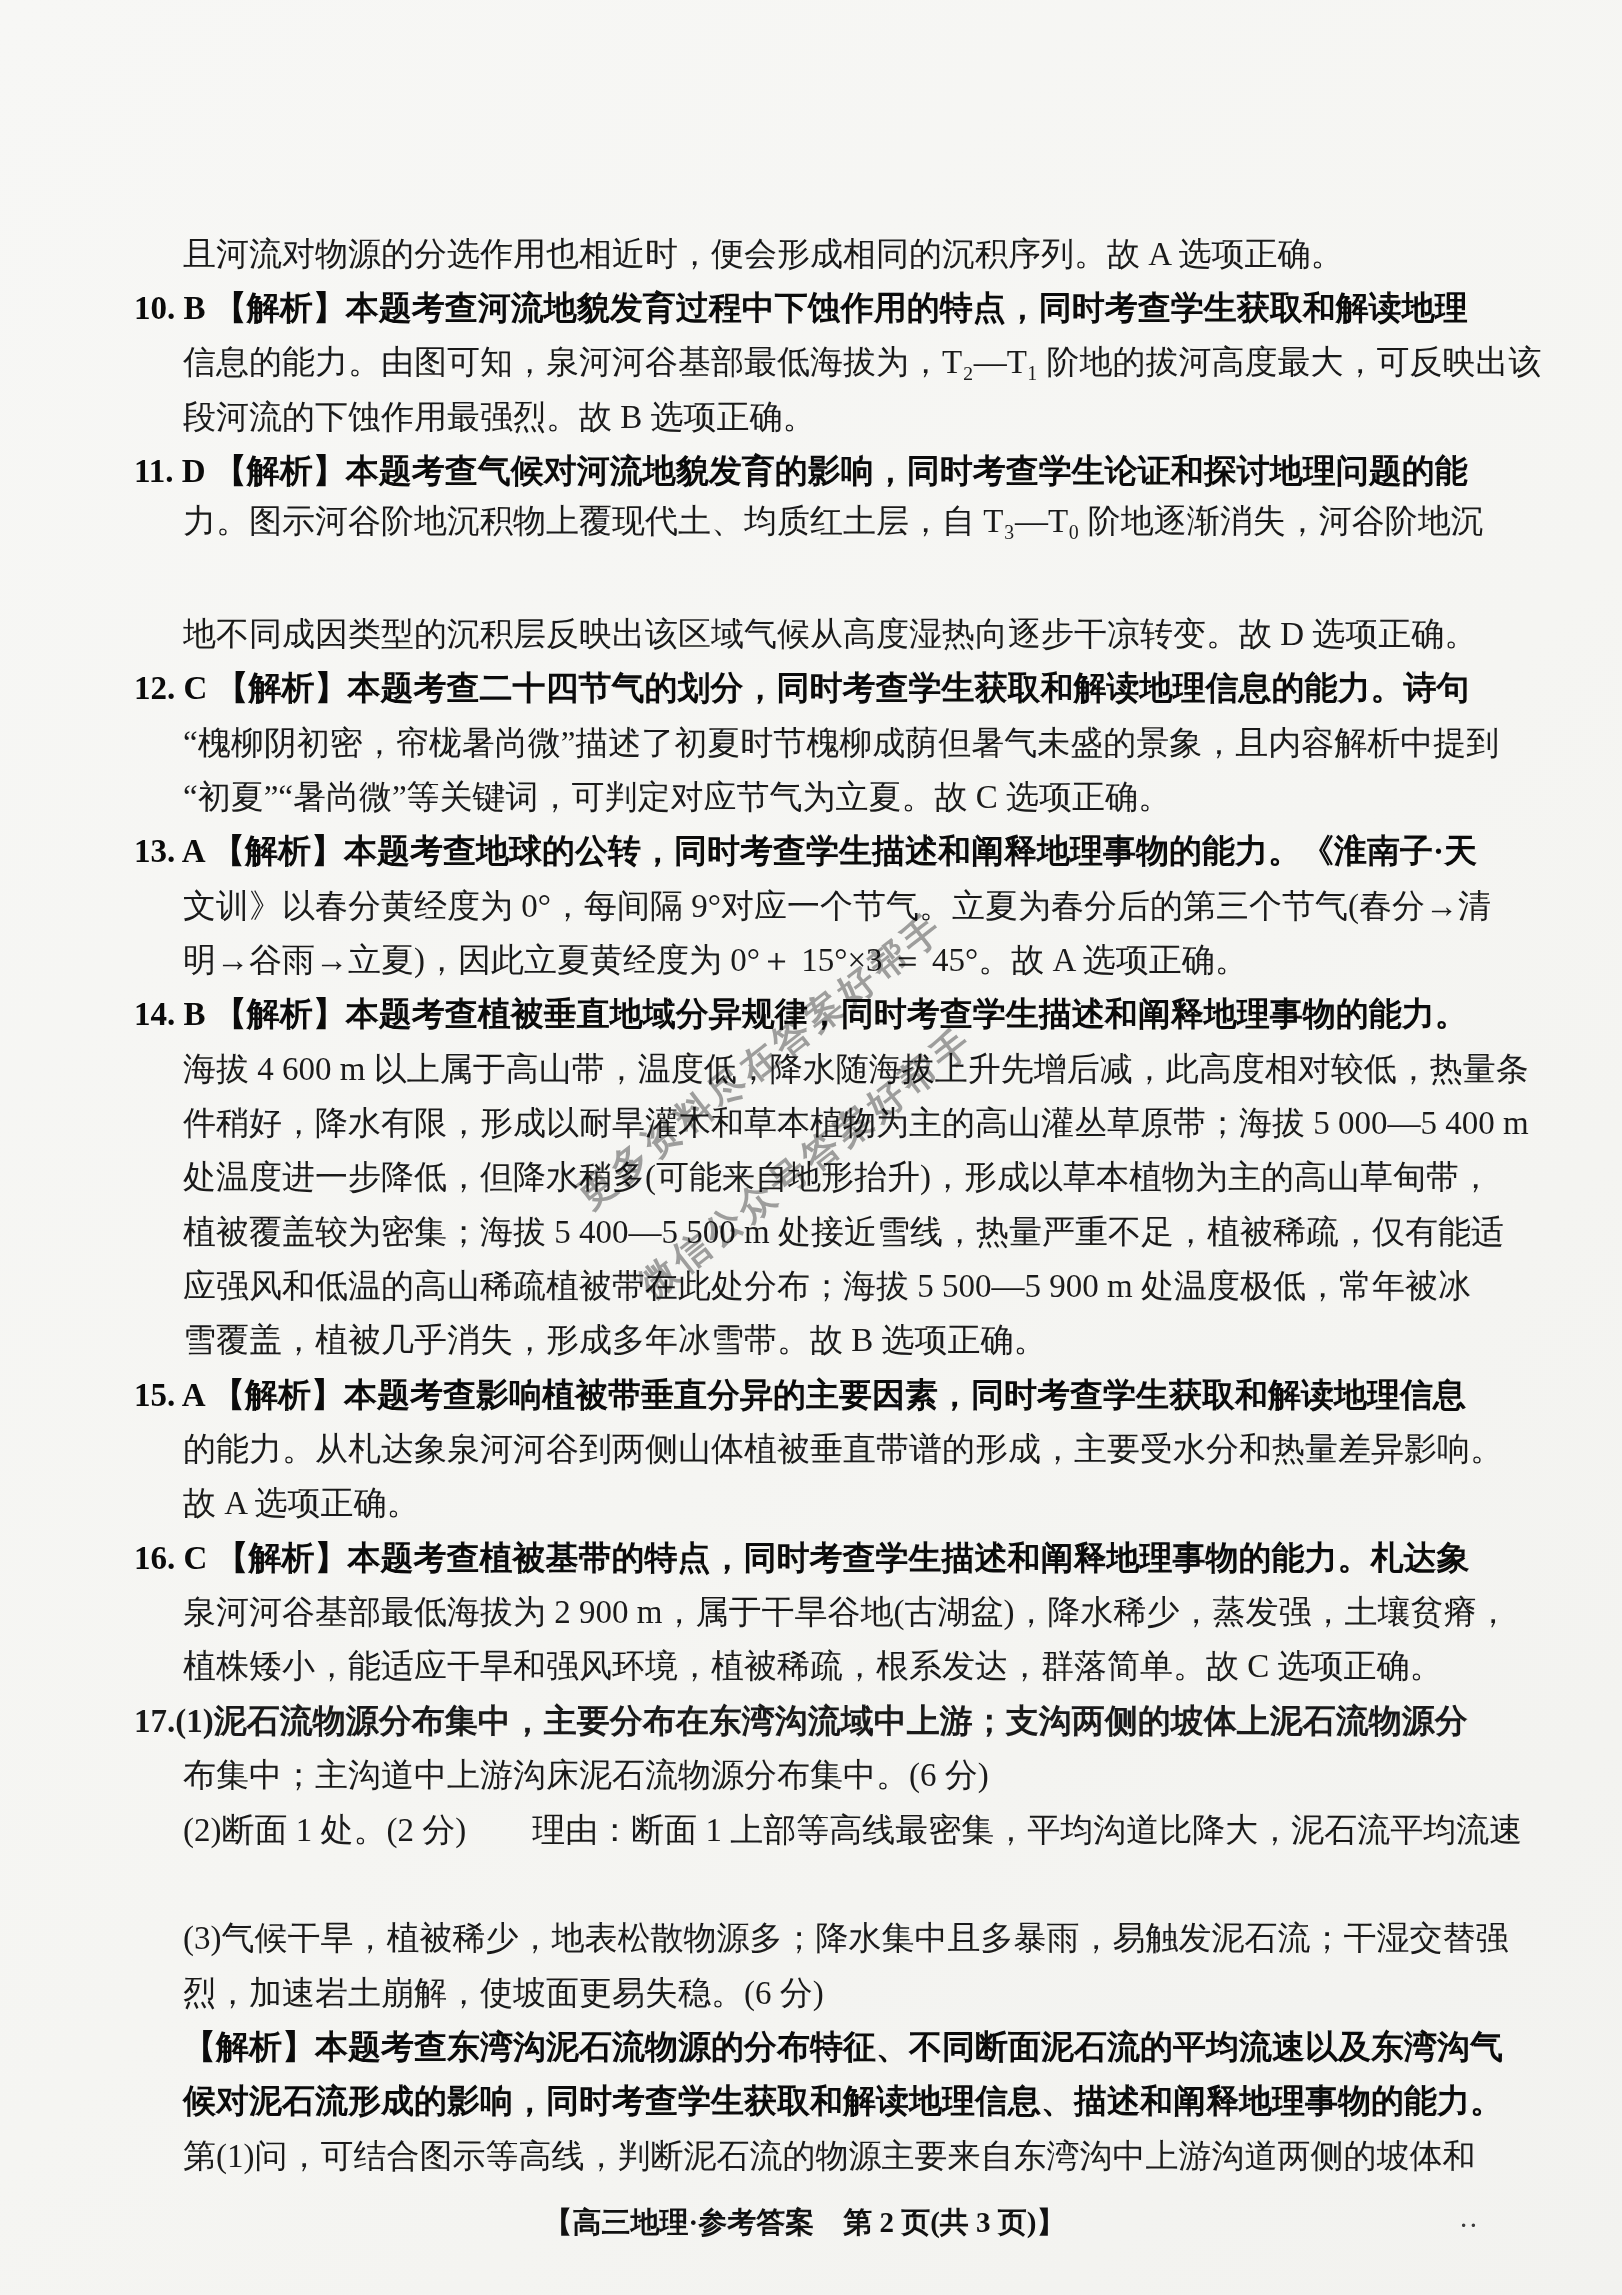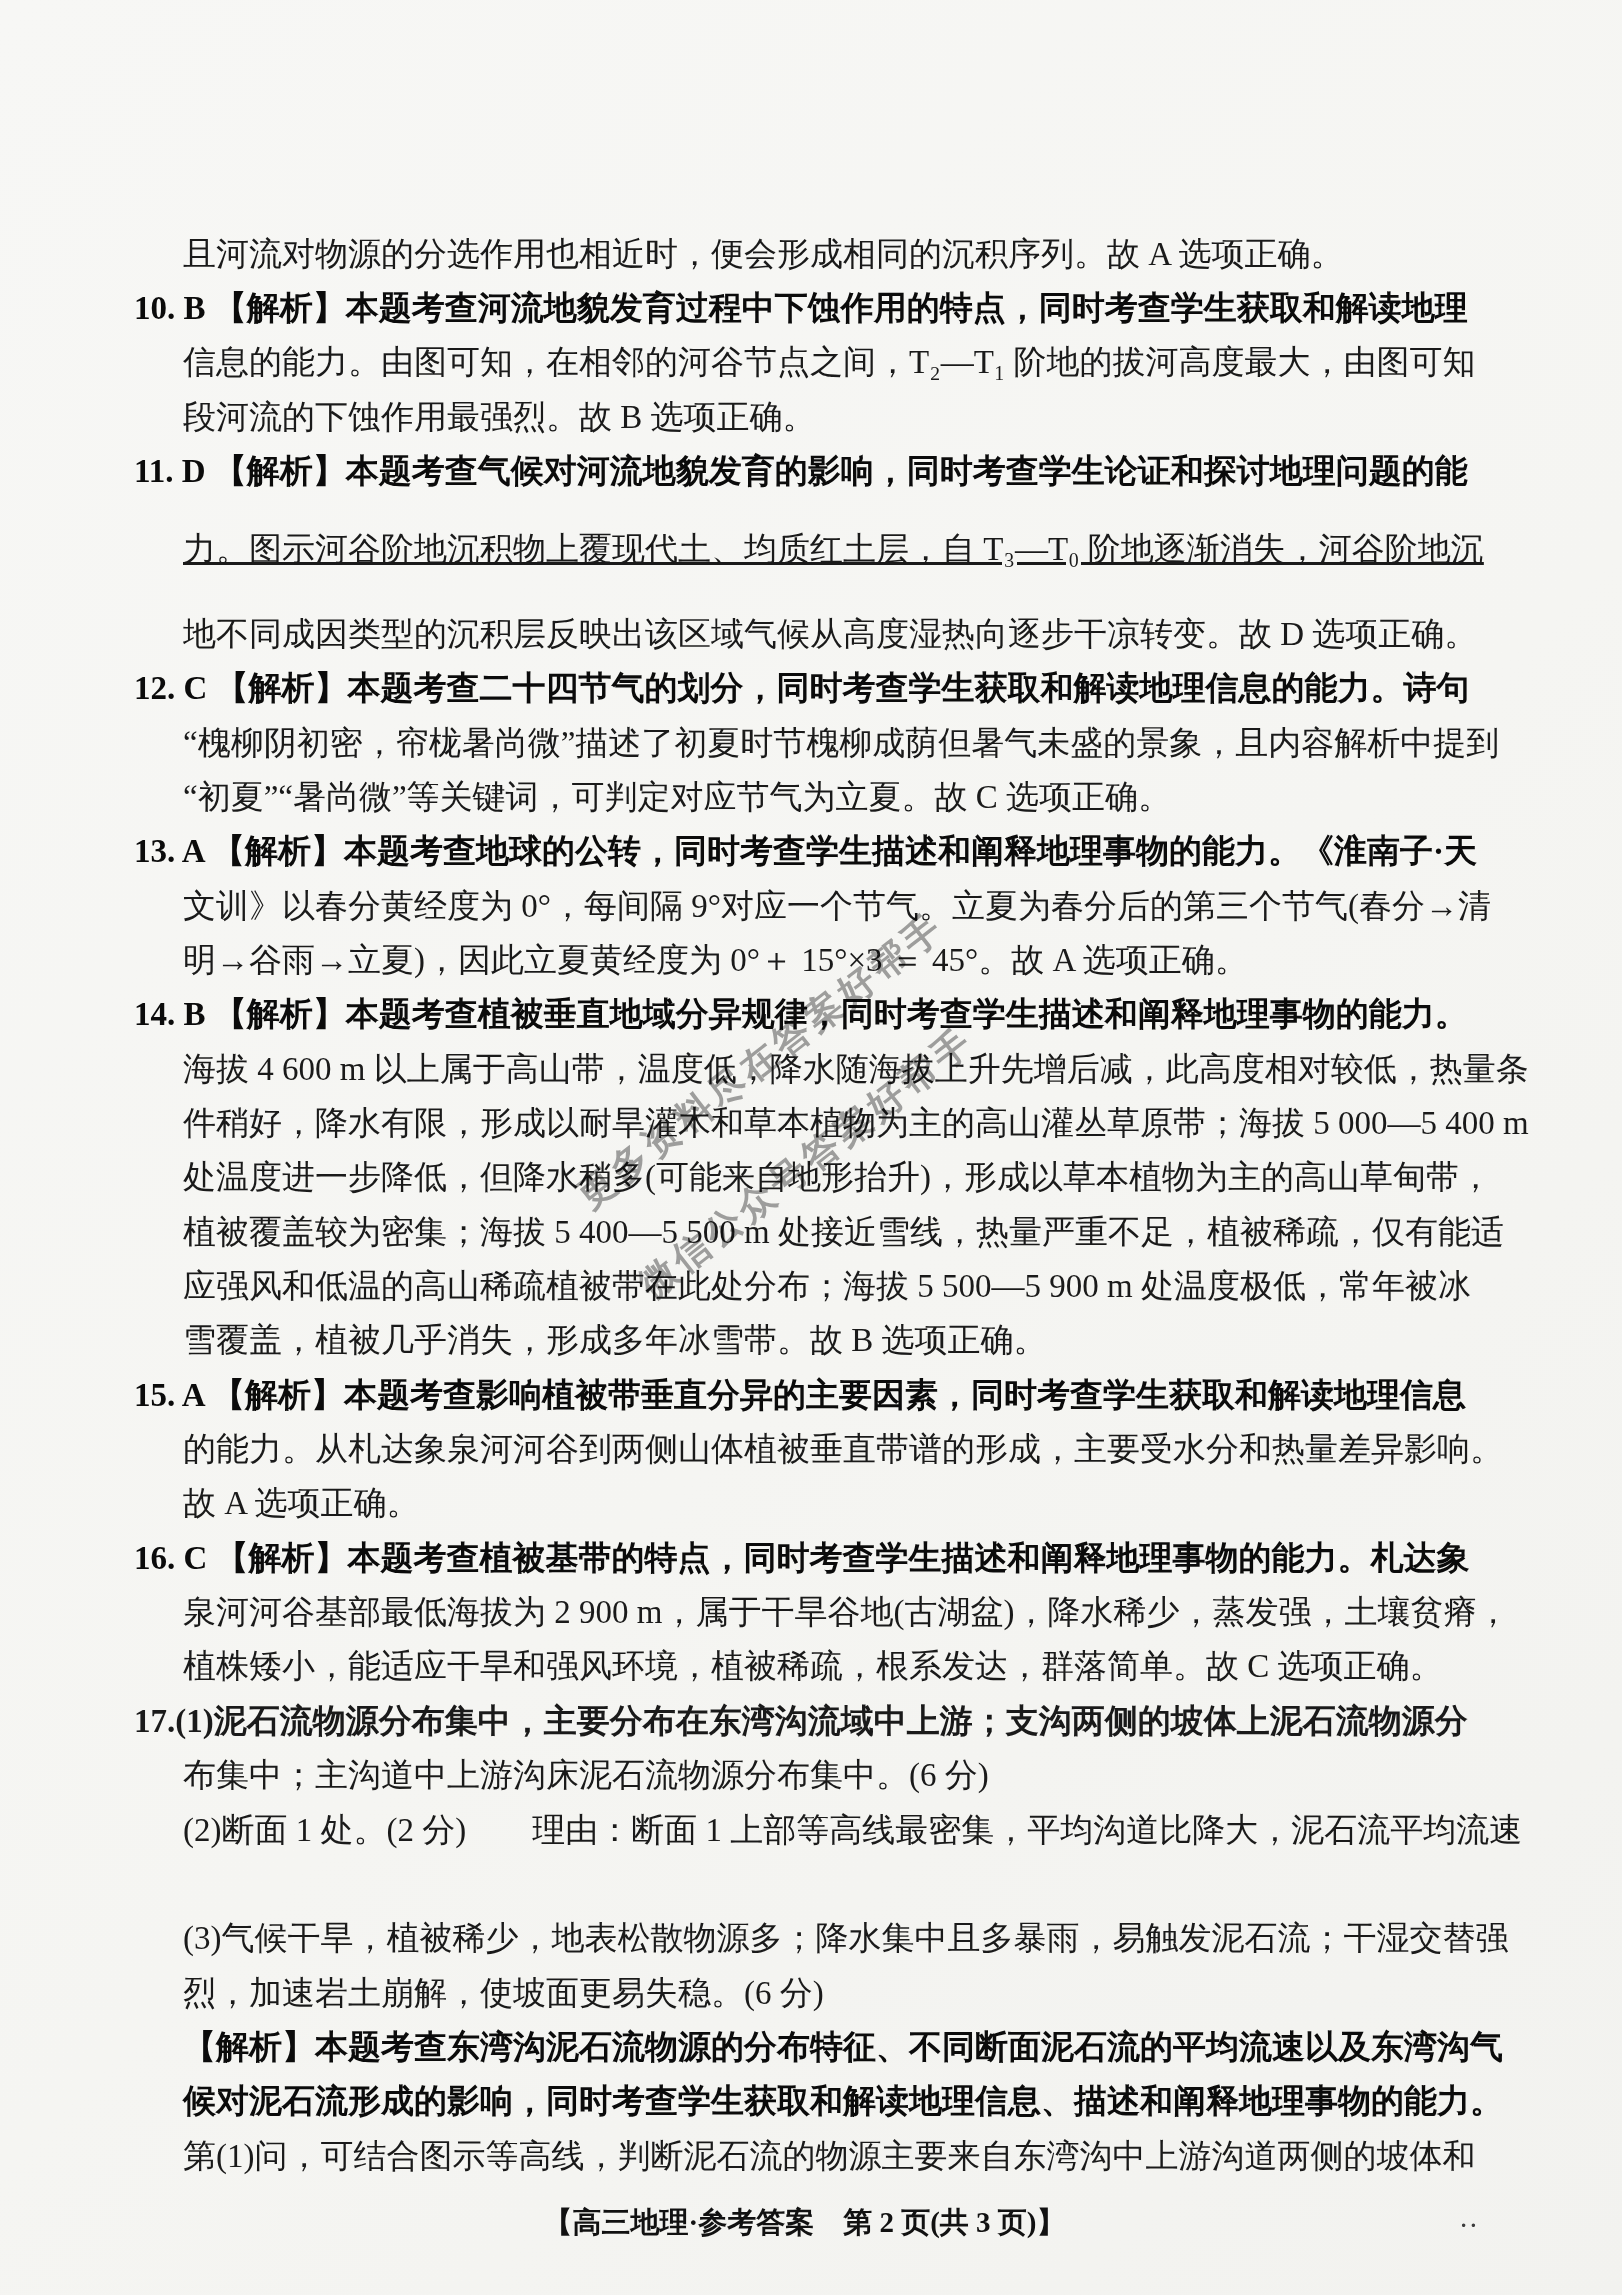--- a/index.html
+++ b/index.html
@@ -48,24 +48,24 @@
     z-index:3;
   }
 </style>
 </head>
 <body>
 
 <div id="page" style="color: rgb(26, 26, 26);">
   <div id="text-block">
       <div class="line" style="top: 227px;">且河流对物源的分选作用也相近时，便会形成相同的沉积序列。故 A 选项正确。</div>
       <div class="line hang bold" style="top: 281px; text-align: right;">10. B 【解析】本题考查河流地貌发育过程中下蚀作用的特点，同时考查学生获取和解读地理</div>
-      <div class="line" style="top: 335px;">信息的能力。由图可知，在相邻的河谷节点之间，T₂—T₁ 阶地的拔河高度最大，由图可知</div>
+      <div class="line" style="top: 335px;">信息的能力。由图可知，泉河河谷基部最低海拔为，T₂—T₁ 阶地的拔河高度最大，可反映出该</div>
       <div class="line" style="top: 390px;">段河流的下蚀作用最强烈。故 B 选项正确。</div>
       <div class="line hang bold" style="top: 444px;">11. D 【解析】本题考查气候对河流地貌发育的影响，同时考查学生论证和探讨地理问题的能</div>
-      <div class="line" style="top: 522px; text-decoration: underline;">力。图示河谷阶地沉积物上覆现代土、均质红土层，自 T₃—T₀ 阶地逐渐消失，河谷阶地沉</div>
+      <div class="line" style="top: 494px;">力。图示河谷阶地沉积物上覆现代土、均质红土层，自 T₃—T₀ 阶地逐渐消失，河谷阶地沉</div>
       <div class="line" style="top: 607px;">地不同成因类型的沉积层反映出该区域气候从高度湿热向逐步干凉转变。故 D 选项正确。</div>
       <div class="line hang bold" style="top: 661px;">12. C 【解析】本题考查二十四节气的划分，同时考查学生获取和解读地理信息的能力。诗句</div>
       <div class="line" style="top: 716px;">“槐柳阴初密，帘栊暑尚微”描述了初夏时节槐柳成荫但暑气未盛的景象，且内容解析中提到</div>
       <div class="line" style="top: 770px;">“初夏”“暑尚微”等关键词，可判定对应节气为立夏。故 C 选项正确。</div>
       <div class="line hang bold" style="top: 824px;">13. A 【解析】本题考查地球的公转，同时考查学生描述和阐释地理事物的能力。《淮南子·天</div>
       <div class="line" style="top: 879px;">文训》以春分黄经度为 0°，每间隔 9°对应一个节气。立夏为春分后的第三个节气(春分→清</div>
       <div class="line" style="top: 933px;">明→谷雨→立夏)，因此立夏黄经度为 0°＋ 15°×3 ＝ 45°。故 A 选项正确。</div>
       <div class="line hang bold" style="top: 987px;">14. B 【解析】本题考查植被垂直地域分异规律，同时考查学生描述和阐释地理事物的能力。</div>
       <div class="line" style="top: 1042px;">海拔 4 600 m 以上属于高山带，温度低，降水随海拔上升先增后减，此高度相对较低，热量条</div>
       <div class="line" style="top: 1096px;">件稍好，降水有限，形成以耐旱灌木和草本植物为主的高山灌丛草原带；海拔 5 000—5 400 m</div>

